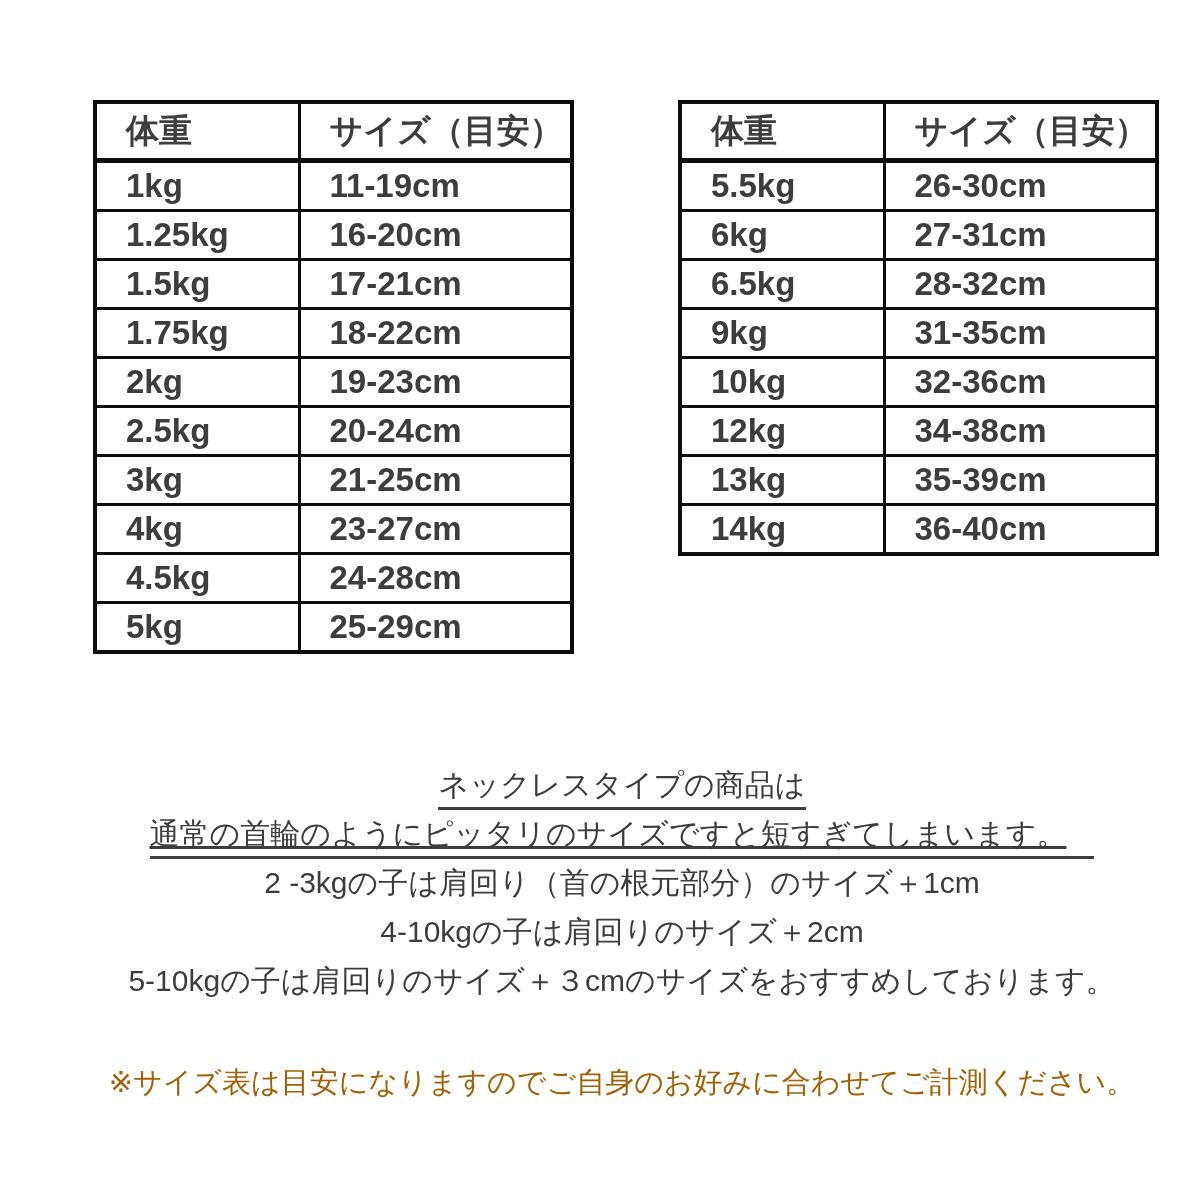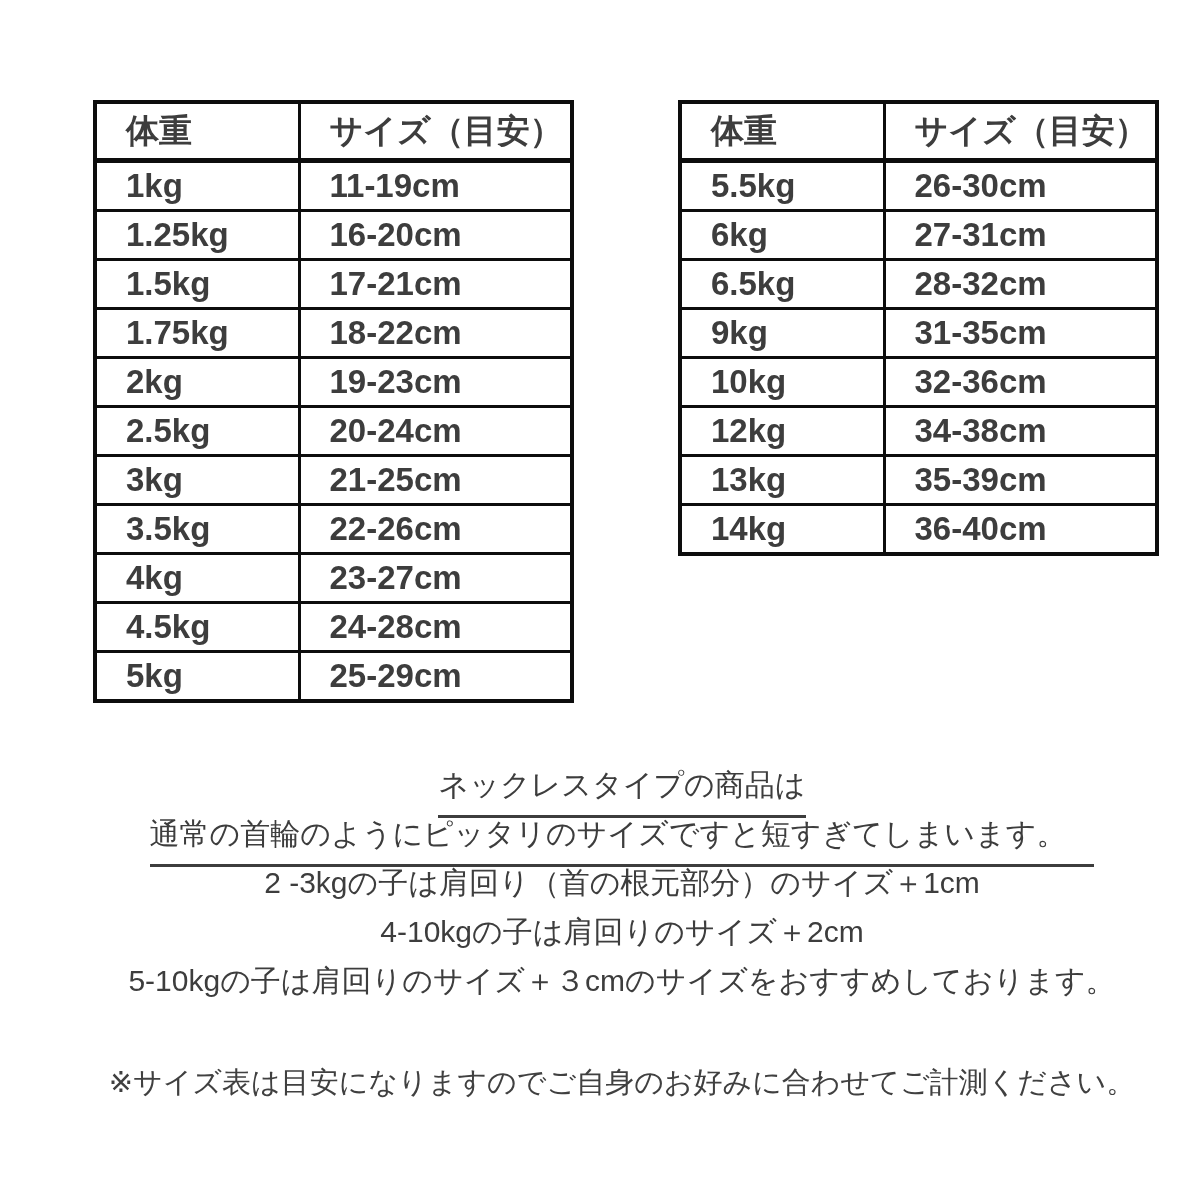--- a/index.html
+++ b/index.html
@@ -60,35 +60,35 @@
     color: #3d3d3d;
   }
   .note-line {
     height: 49px;
     line-height: 49px;
     white-space: nowrap;
   }
   .underline {
     display: inline-block;
     line-height: 36px;
-    padding-bottom: 12px;
+    padding-bottom: 4px;
     border-bottom: 3px solid #3d3d3d;
   }
-  .underline.ext { padding-right: 28px; }
+  .underline.ext { padding-right: 28px; text-decoration: underline; }
 
   .caution {
     position: absolute;
     left: 44px;
     right: 0;
     top: 1058px;
     height: 49px;
     line-height: 49px;
     text-align: center;
     font-size: 29px;
-    color: #404040;
+    color: #a16207;
     white-space: nowrap;
   }
 </style>
 </head>
 <body>
 
 <div class="page">
 
   <table class="size-table left">
     <colgroup>
@@ -124,24 +124,20 @@
         </tr>
         <tr>
           <td>2.5kg</td>
           <td>20-24cm</td>
         </tr>
         <tr>
           <td>3kg</td>
           <td>21-25cm</td>
         </tr>
         <tr>
-          <td>3.5kg</td>
-          <td>22-26cm</td>
-        </tr>
-        <tr>
           <td>4kg</td>
           <td>23-27cm</td>
         </tr>
         <tr>
           <td>4.5kg</td>
           <td>24-28cm</td>
         </tr>
         <tr>
           <td>5kg</td>
           <td>25-29cm</td>

